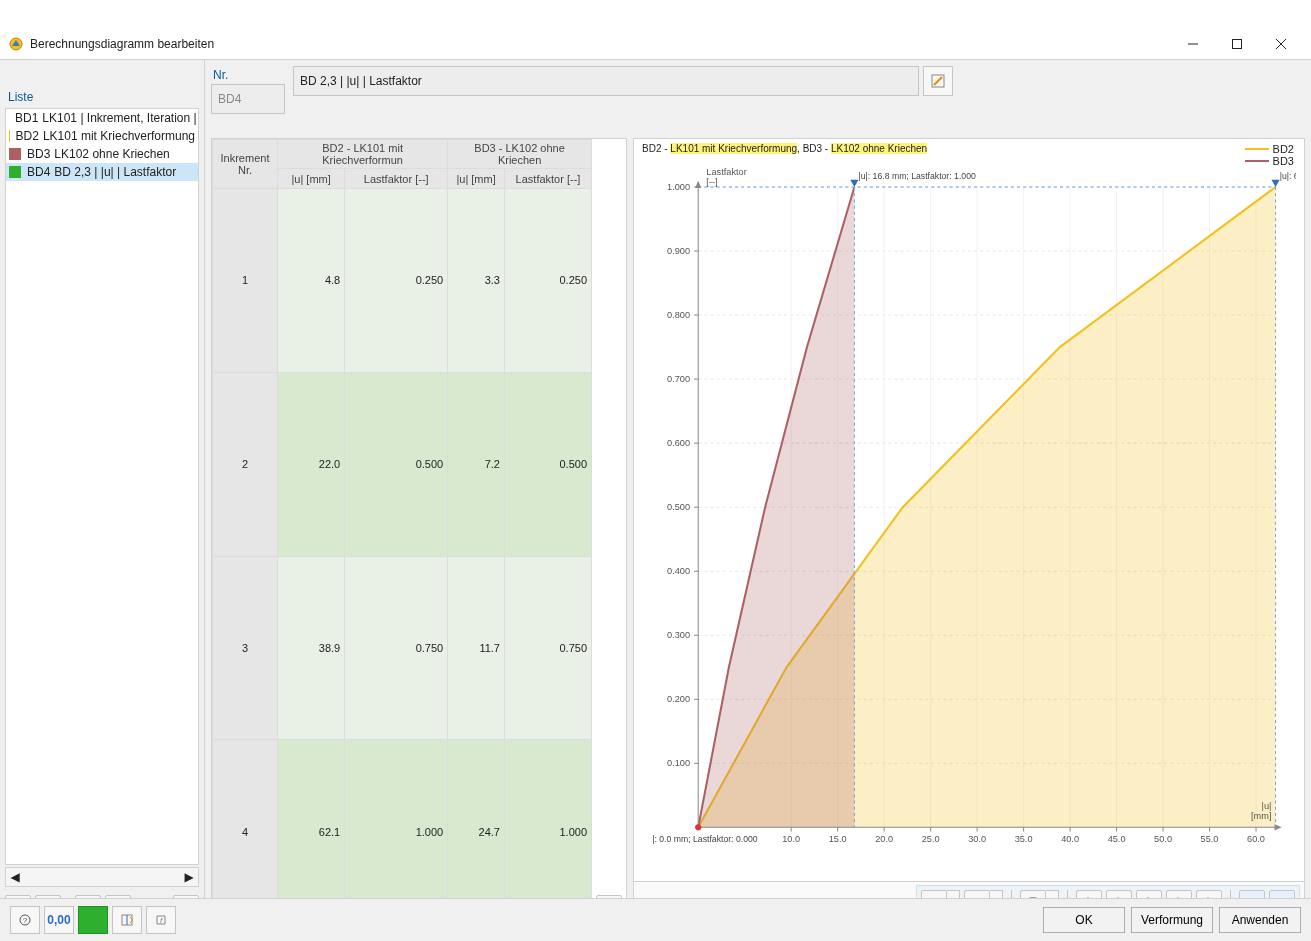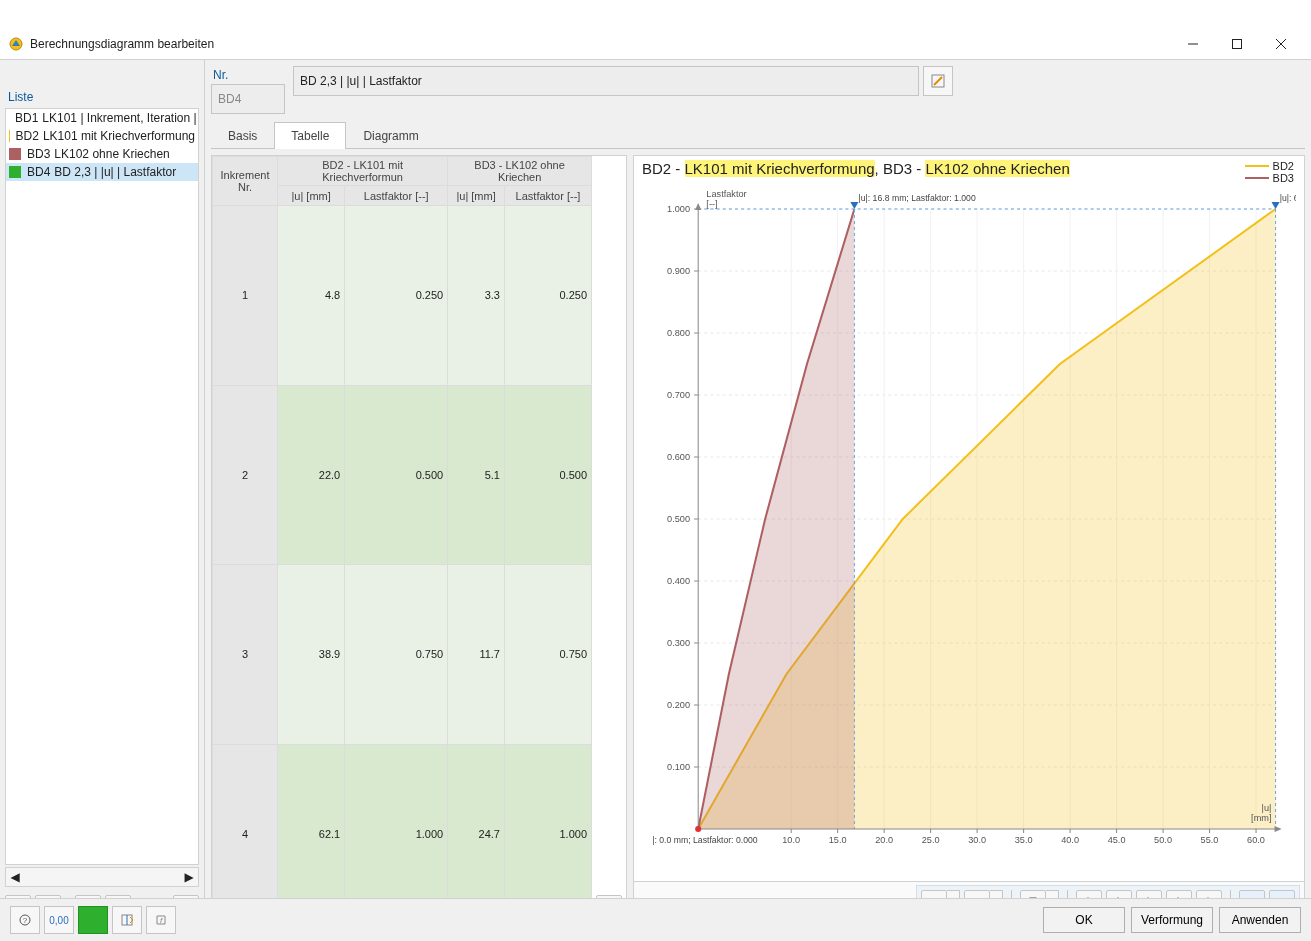--- a/index.html
+++ b/index.html
@@ -32,21 +32,21 @@
   .list{flex:1;background:var(--inner-bg);margin:0 5px 2px 5px;border:1px solid var(--border);overflow:hidden;}
   .list-item{display:flex;align-items:center;padding:2px 3px;gap:4px;white-space:nowrap;overflow:hidden;text-overflow:ellipsis;cursor:default;}
   .list-item.sel{background:#cde6f7;}
   .swatch{width:12px;height:12px;margin-right:2px;display:inline-block;}
   .hscroll{display:flex;align-items:center;height:18px;margin:0 5px 4px 5px;background:#f5f5f5;border:1px solid var(--border);}
   .hscroll .arrow{width:18px;text-align:center;}
   .hscroll .track{flex:1;}
   .left-toolbar{display:flex;align-items:center;height:30px;padding:2px 5px 6px 5px;gap:4px;}
   .tbtn{width:24px;height:24px;border:1px solid var(--border-dark);background:#f7f7f7;display:flex;align-items:center;justify-content:center;border-radius:2px;}
   .tbtn.sep{border:none;background:transparent;width:6px;}
-  .right{flex:1;display:flex;flex-direction:column;padding:6px 6px 4px 6px;gap:6px;overflow:hidden;}
+  .right{flex:1;display:flex;flex-direction:column;padding:6px 6px 4px 6px;gap:24px;overflow:hidden;}
   .topfields{display:flex;gap:8px;}
   .field{display:flex;flex-direction:column;}
   .field label{color:var(--accent-blue);padding:2px 0 2px 2px;}
   .field .box{background:var(--panel-bg2);border:1px solid var(--border-dark);padding:4px 6px;height:20px;display:flex;align-items:center;font-size:12px;}
   .nrbox{width:60px;color:#888;}
   .namebox{width:612px;}
   .editbtn{width:28px;height:28px;border:1px solid var(--border-dark);background:#f7f7f7;margin-left:4px;align-self:flex-end;display:flex;align-items:center;justify-content:center;}
   .tabs{display:flex;gap:0;border-bottom:1px solid var(--border-dark);margin-top:2px;}
   .tab{padding:6px 16px 6px 16px;border:1px solid transparent;border-bottom:none;color:#444;background:transparent;margin-bottom:-1px;}
   .tab.active{background:#fff;border-color:var(--border-dark);}
@@ -57,21 +57,21 @@
   table.data{border-collapse:collapse;width:100%;font-size:11px;}
   table.data th,table.data td{border:1px solid #dcdcdc;padding:2px 4px;text-align:right;height:15px;}
   table.data th{background:var(--header-cell);font-weight:normal;text-align:center;color:#444;}
   table.data .inkcol{width:56px;}
   table.data tr.r0 td{background:var(--row-odd);}
   table.data tr.r1 td{background:var(--row-even);}
   table.data tr td:first-child{background:var(--header-cell)!important;text-align:center;}
   .panel-bottom-toolbar{display:flex;justify-content:flex-end;padding:3px 4px;margin-top:auto;gap:4px;}
   
   .chart-header{padding:4px 8px 0 8px;position:relative;}
-  .chart-title{font-size:15px;}
+  .chart-title{font-size:10px;}
   .hl{background:var(--highlight);}
   .chart-subtitle{font-size:11px;color:#555;}
   .legend{position:absolute;right:10px;top:4px;font-size:11px;}
   .legend div{display:flex;align-items:center;gap:4px;justify-content:flex-end;}
   .legline{width:24px;height:2px;display:inline-block;}
   .plot{flex:1;position:relative;margin:2px 8px 2px 8px;}
   .plot svg{position:absolute;inset:0;width:100%;height:100%;}
   .chart-toolbar{display:flex;justify-content:flex-end;padding:3px 4px;gap:4px;border-top:1px solid var(--border);background:#fafafa;}
   .vr{width:1px;height:20px;background:var(--border-dark);margin:0 4px;}
   
@@ -194,25 +194,20 @@
           <div class="editbtn">
             <svg width="16" height="16">
                 <rect x="2" y="2" width="12" height="12" fill="none" stroke="#888"></rect>
                 <path d="M4 12 L12 4" stroke="#e38b00" stroke-width="2"></path>
               </svg>
           </div>
         </div>
       </div>
     </div>
 
-    <div class="tabs">
-      <div class="tab">Basis</div>
-      <div class="tab active">Tabelle</div>
-      <div class="tab">Diagramm</div>
-    </div>
 
     <div class="content">
 
       <div class="tablepanel">
         <table class="data">
           <thead>
             <tr>
               <th rowspan="2" class="inkcol"><span style="white-space:pre-line">Inkrement
 Nr.</span></th>
               <th colspan="2">BD2 - LK101 mit Kriechverformun</th>
@@ -230,21 +225,21 @@
                 <td>1</td>
                 <td>4.8</td>
                 <td>0.250</td>
                 <td>3.3</td>
                 <td>0.250</td>
               </tr>
               <tr class="r1">
                 <td>2</td>
                 <td>22.0</td>
                 <td>0.500</td>
-                <td>5.1</td>
+                <td>7.2</td>
                 <td>0.500</td>
               </tr>
               <tr class="r0">
                 <td>3</td>
                 <td>38.9</td>
                 <td>0.750</td>
                 <td>11.7</td>
                 <td>0.750</td>
               </tr>
               <tr class="r1">
@@ -463,21 +458,21 @@
 
 <div class="bottombar">
   <div class="left-tools">
     <div class="bottom-tbtn">
         <svg width="14" height="14">
           <circle cx="7" cy="7" r="5" fill="none" stroke="#555"></circle>
           <text x="7" y="10" font-size="8" text-anchor="middle" fill="#555">?</text>
         </svg>
       </div>
     <div class="bottom-tbtn">
-        <span style="color:#2a6ec0;font-size:10px;font-weight:normal">0,00</span>
+        <span style="color:#2a6ec0;font-size:12px;font-weight:bold">0,00</span>
       </div>
     <div class="bottom-tbtn green"></div>
     <div class="bottom-tbtn">
         <svg width="14" height="14">
           <rect x="2" y="2" width="10" height="10" fill="none" stroke="#888"></rect>
           <line x1="7" y1="2" x2="7" y2="12" stroke="#2a6ec0"></line>
           <path d="M10 4 L13 7 L10 10" fill="none" stroke="#e38b00"></path>
         </svg>
       </div>
     <div class="bottom-tbtn">

